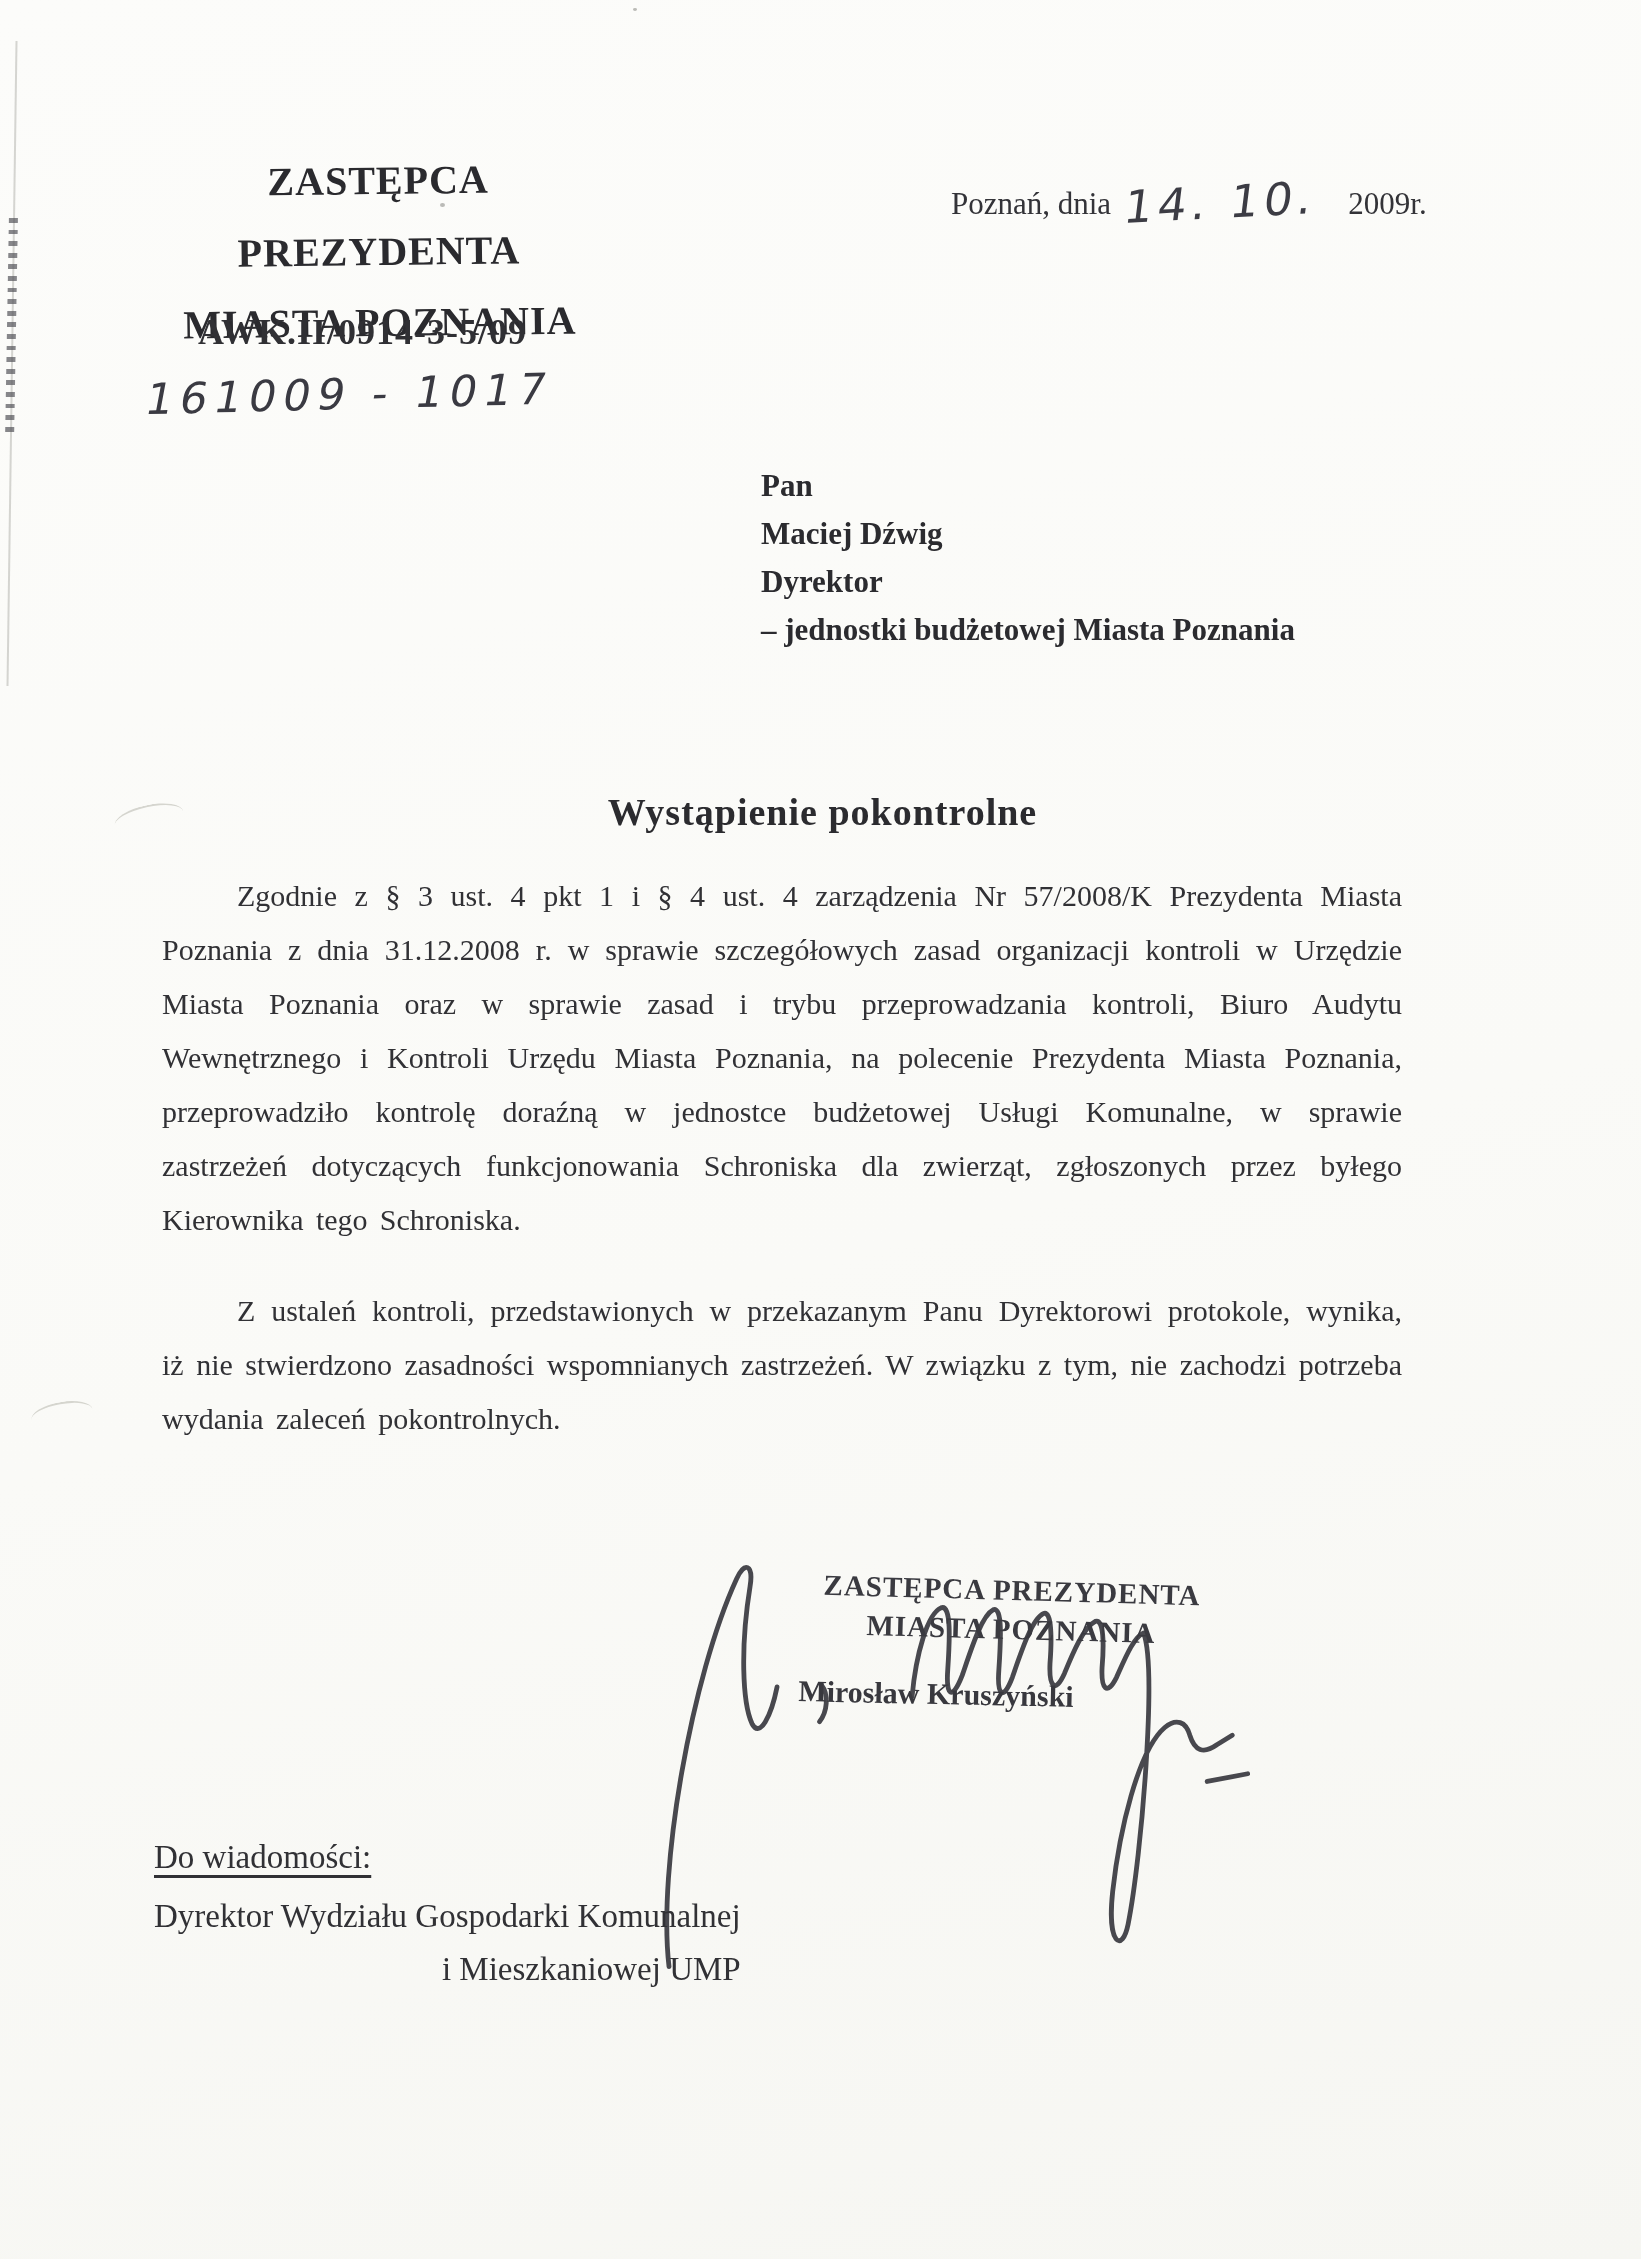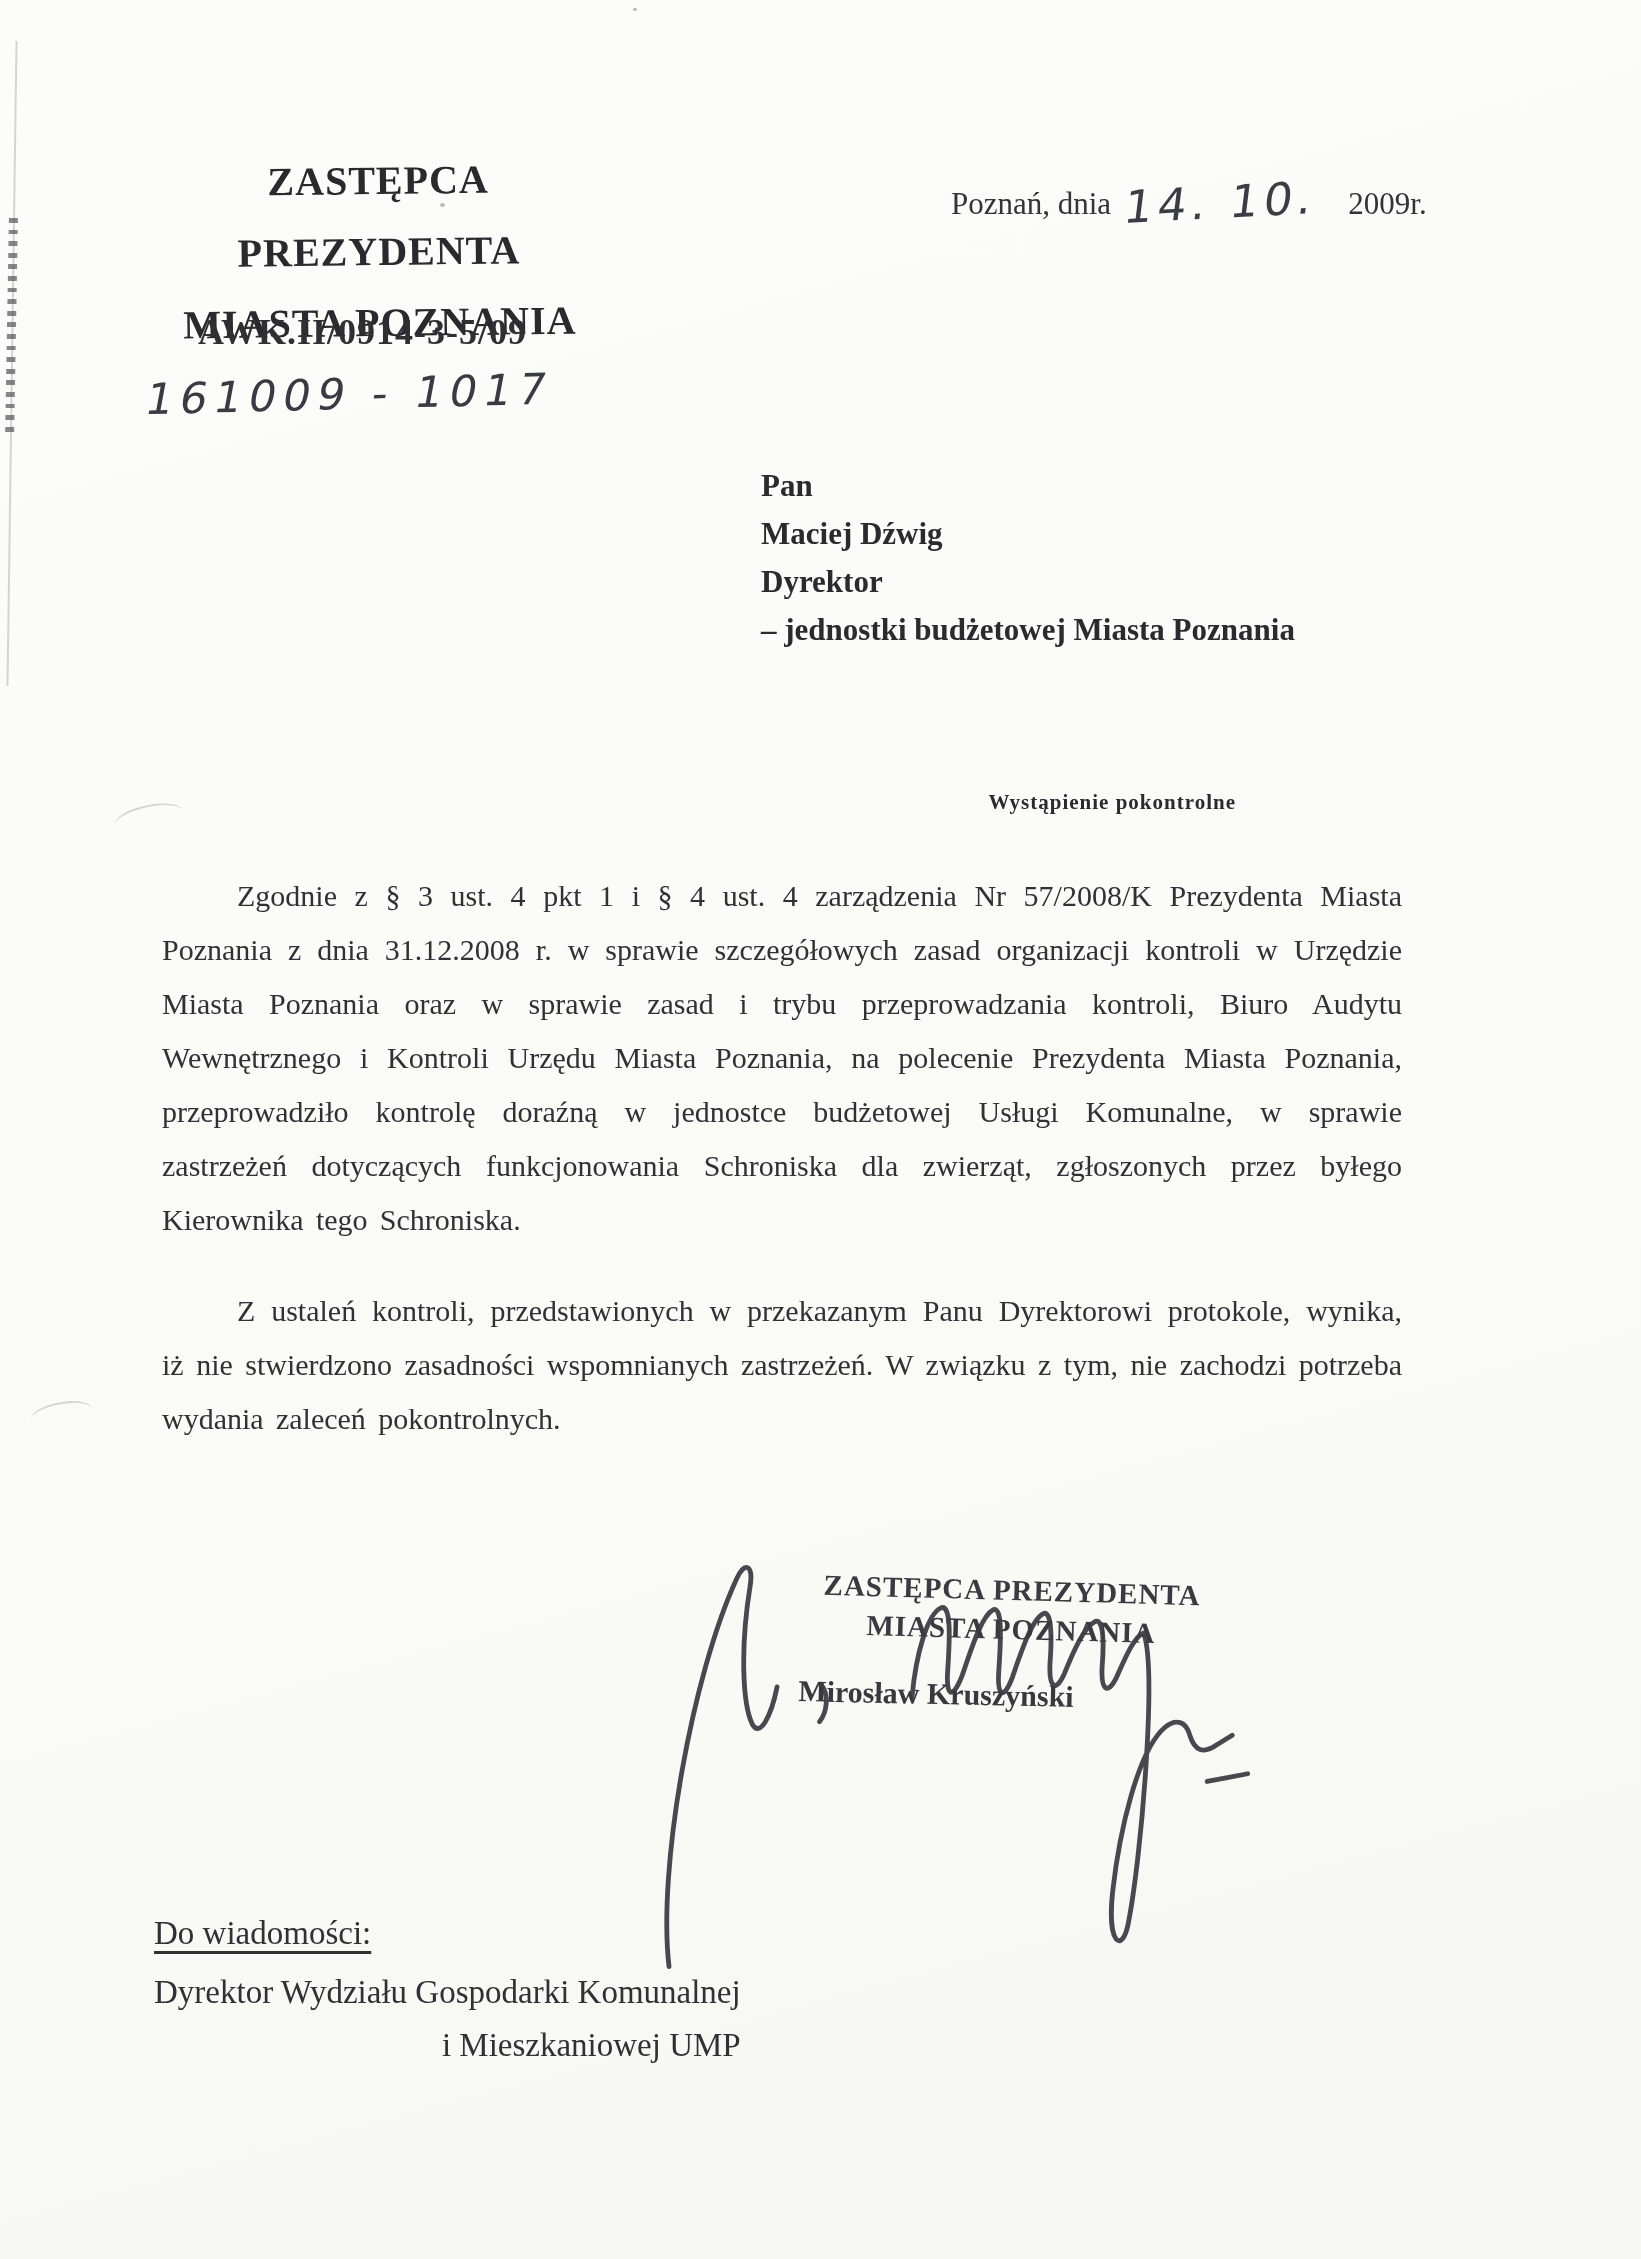--- a/index.html
+++ b/index.html
@@ -40,22 +40,22 @@
     left:147px;top:369px;font-size:43px;
     transform:skewX(-12deg) rotate(-1.5deg);
     letter-spacing:6.8px;color:#3a3a42;
   }
 
   
   .addressee{left:761px;top:462px;font-size:31px;font-weight:bold;line-height:48px;color:#2b2b2f;}
 
   
   .doc-title{
-    left:367px;top:790px;width:869px;text-align:right;
-    font-size:21px;font-weight:bold;letter-spacing:1px;color:#2b2b2f;
+    left:388px;top:790px;width:869px;text-align:center;
+    font-size:38px;font-weight:bold;letter-spacing:1px;color:#2b2b2f;
   }
 
   
   .body-text{left:162px;top:869px;width:1240px;}
   .body-text p{
     margin:0;
     font-size:30px;line-height:54px;
     text-align:justify;text-indent:75px;
     word-spacing:4.8px;color:#313135;
   }
@@ -68,21 +68,21 @@
     font-size:29px;font-weight:600;line-height:39px;letter-spacing:1px;
     color:#3a3a40;transform:rotate(1.6deg);
   }
   .stamp-name{
     position:absolute;left:135px;top:127px;width:338px;text-align:center;
     font-size:30px;font-weight:600;color:#38383e;transform:rotate(1.2deg);
   }
   .sig-svg{position:absolute;left:0;top:0;opacity:.92;}
 
   
-  .distribution{left:154px;top:1915px;font-size:33px;color:#313135;}
+  .distribution{left:154px;top:1839px;font-size:33px;color:#313135;}
   .distribution .dist-heading{text-decoration:underline;text-underline-offset:6.8px;margin:0 0 13.5px 0;}
   .distribution .dist-line{line-height:53px;text-align:right;}
 
   
   .edge-line{left:10.6px;top:41px;width:1.9px;height:645px;background:#b4b4ae;opacity:.55;transform:rotate(0.8deg);}
   .edge-dashes{left:6.8px;top:218px;width:8.7px;height:220px;opacity:.7;transform:rotate(1deg);
     background:repeating-linear-gradient(to bottom,#54545a 0 4.8px,transparent 4.8px 11.6px);}
   .arc{border-top:2.9px solid #cfcfc8;border-radius:50%;opacity:.85;}
   .arc1{left:114px;top:805px;width:70px;height:25px;transform:rotate(-12deg);}
   .arc2{left:31px;top:1402px;width:62px;height:23px;transform:rotate(-10deg);}

